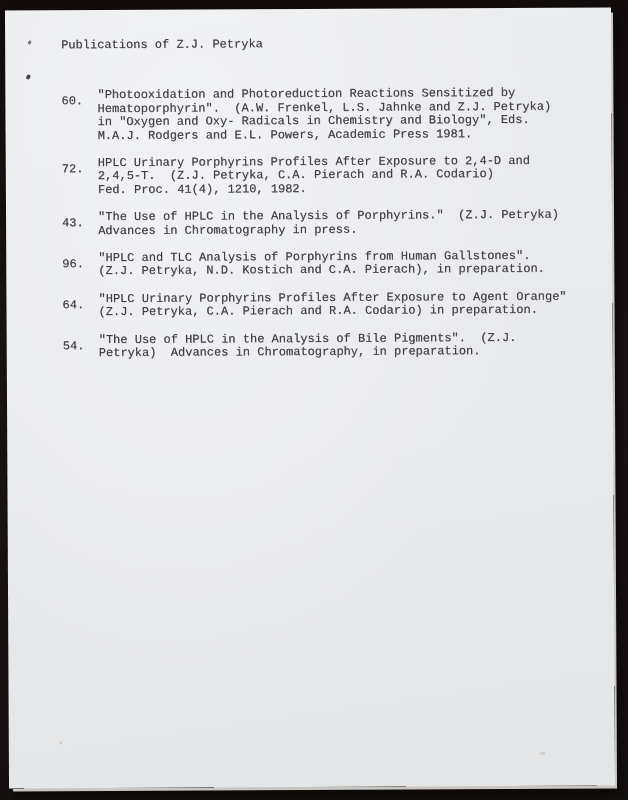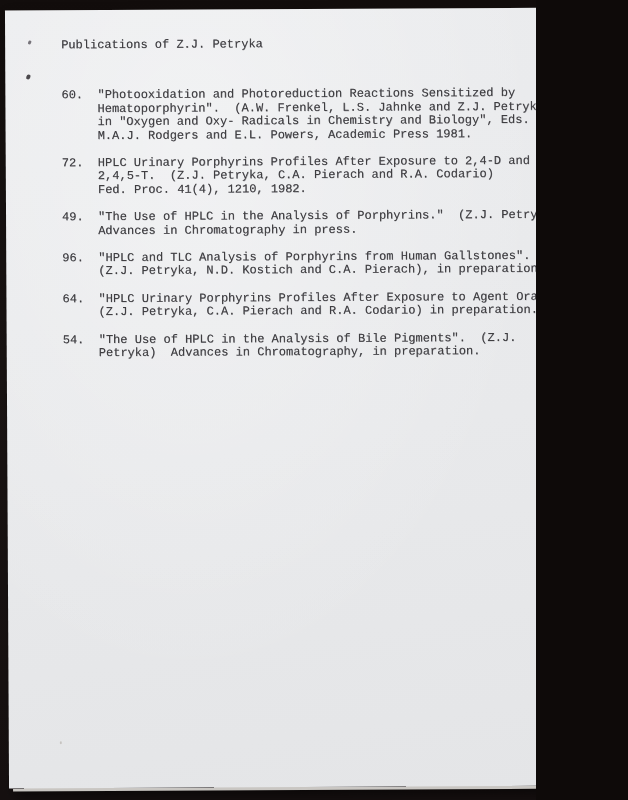--- a/index.html
+++ b/index.html
@@ -2,21 +2,21 @@
 <html><head>
 <meta charset="utf-8">
 <style>
   html, body {
     margin: 0;
     padding: 0;
     background: #0e0a09;
   }
   .scan {
     position: relative;
-    width: 536px;
+    width: 628px;
     height: 800px;
     overflow: hidden;
     background: linear-gradient(180deg, #120d0c 0%, #1a1413 45%, #161010 100%);
     font-family: "Liberation Mono", "DejaVu Sans Mono", monospace;
   }
   .paper {
     position: absolute;
     left: 7px;
     top: 9px;
     width: 606px;
@@ -45,20 +45,21 @@
     white-space: pre;
   }
   .entry {
     display: flex;
     align-items: flex-start;
     margin-bottom: 14px;
   }
   .num {
     flex: none;
     width: 36px;
+    margin-top: 6px;
   }
   .txt {
     white-space: pre;
   }
   .speck {
     position: absolute;
     border-radius: 50%;
   }
   .speck-1 {
     left: 23px; top: 30px;
@@ -106,21 +107,21 @@
 in "Oxygen and Oxy- Radicals in Chemistry and Biology", Eds.
 M.A.J. Rodgers and E.L. Powers, Academic Press 1981.</span>
           </div>
           <div class="entry">
             <span class="num">72.</span>
             <span class="txt">HPLC Urinary Porphyrins Profiles After Exposure to 2,4-D and
 2,4,5-T.  (Z.J. Petryka, C.A. Pierach and R.A. Codario)
 Fed. Proc. 41(4), 1210, 1982.</span>
           </div>
           <div class="entry">
-            <span class="num">49.</span>
+            <span class="num">43.</span>
             <span class="txt">"The Use of HPLC in the Analysis of Porphyrins."  (Z.J. Petryka)
 Advances in Chromatography in press.</span>
           </div>
           <div class="entry">
             <span class="num">96.</span>
             <span class="txt">"HPLC and TLC Analysis of Porphyrins from Human Gallstones".
 (Z.J. Petryka, N.D. Kostich and C.A. Pierach), in preparation.</span>
           </div>
           <div class="entry">
             <span class="num">64.</span>

